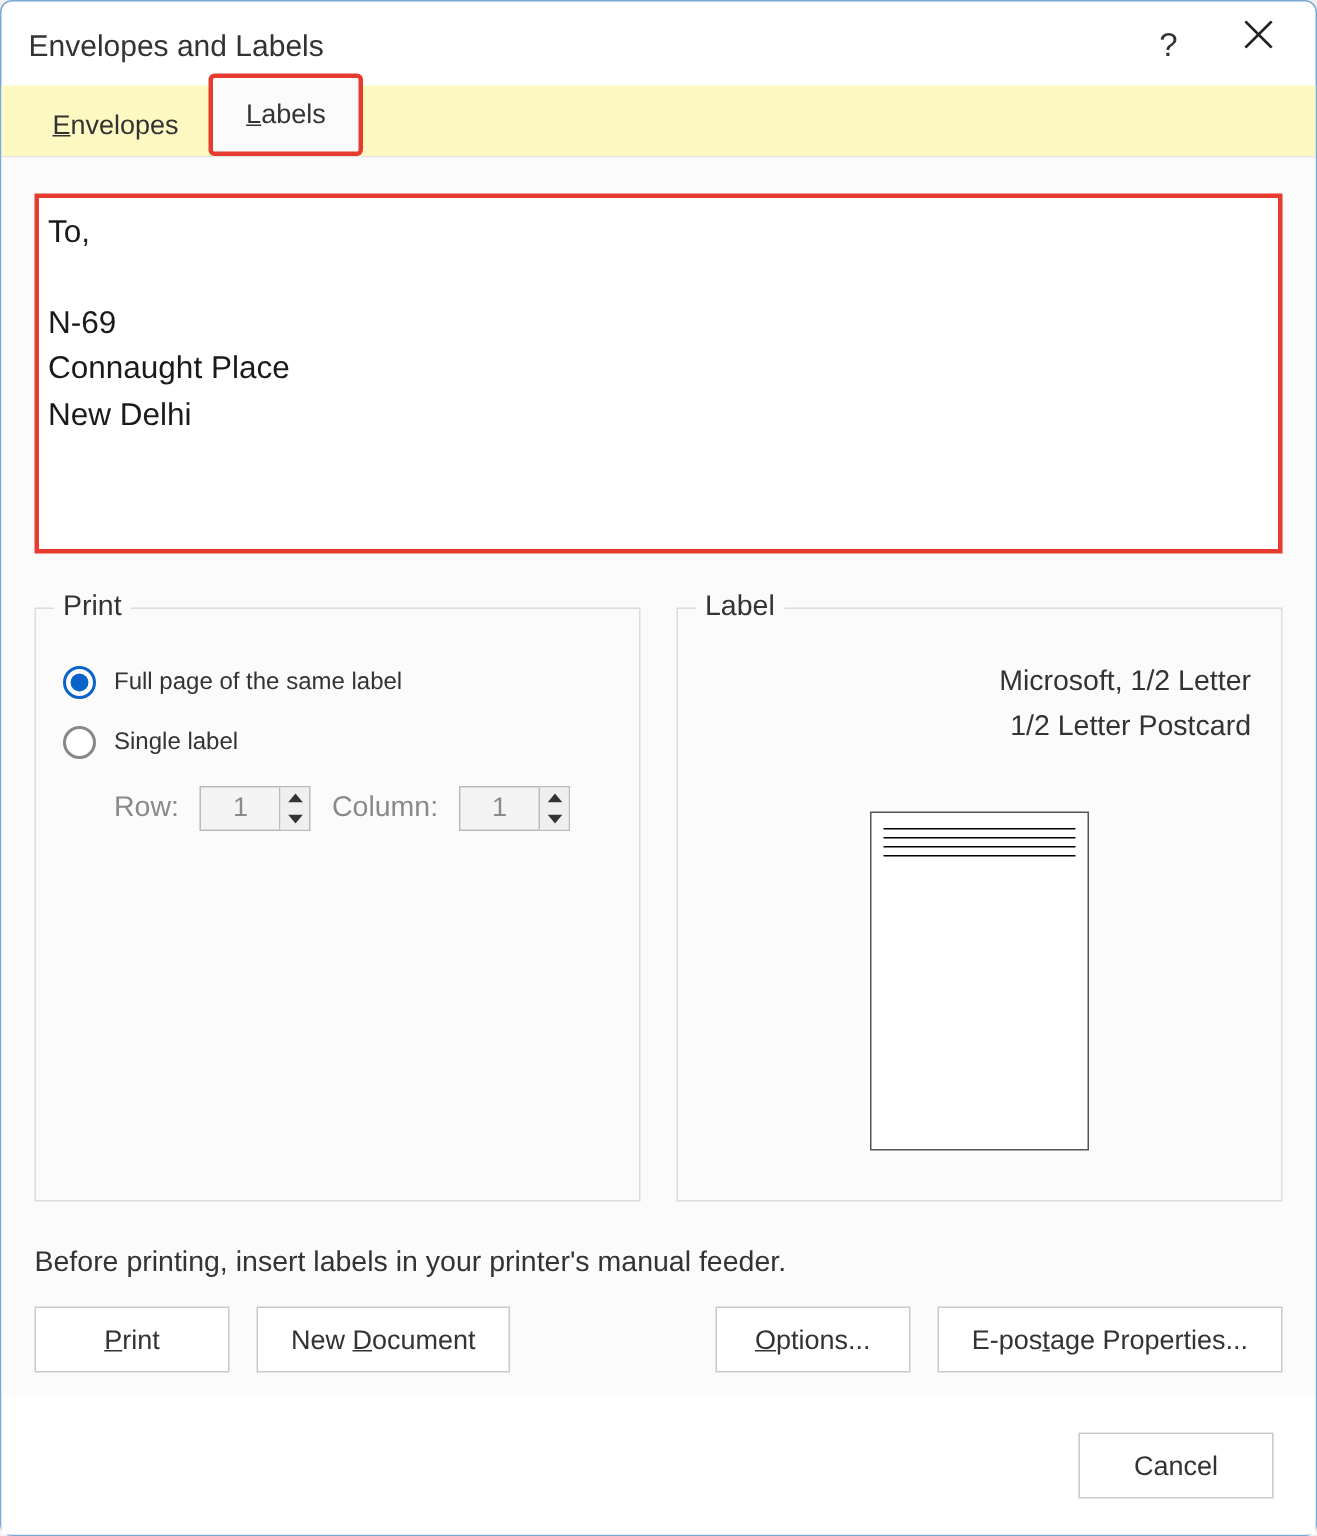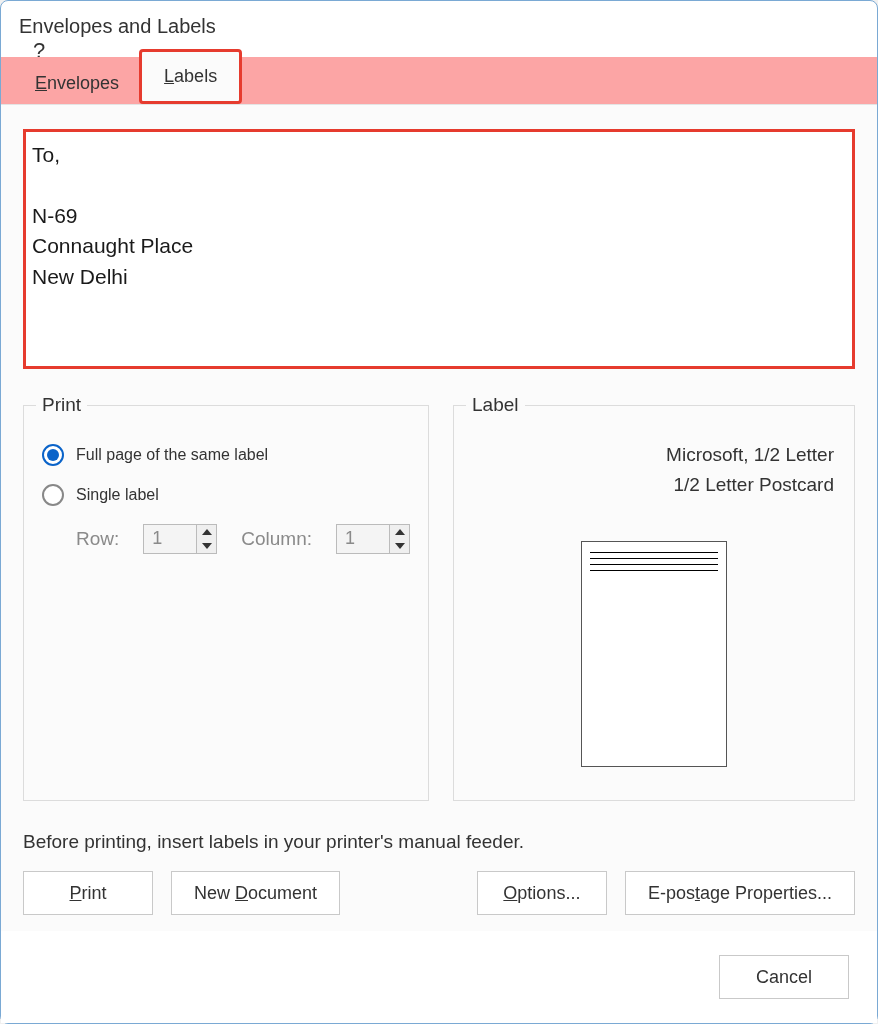--- a/index.html
+++ b/index.html
@@ -15,24 +15,23 @@
       height: 1024px;
       background: #ffffff;
       border: 1px solid #7aa9d4;
       border-radius: 8px;
       display: flex;
       flex-direction: column;
       position: relative;
     }
     .titlebar {
       display: flex;
-      align-items: flex-start;
+      align-items: flex-end;
       padding: 14px 18px 14px 18px;
       height: 56px;
-      flex-direction: column;
     }
     .titlebar .title {
       font-size: 20px;
       color: #333;
       flex: 1;
     }
     .titlebar .help {
       font-size: 22px;
       color: #333;
       width: 40px;
@@ -44,21 +43,21 @@
       height: 40px;
       display: flex;
       align-items: center;
       justify-content: center;
       cursor: pointer;
       font-size: 20px;
       margin-left: 20px;
     }
     .close svg { width: 20px; height: 20px; }
     .tabs-wrap {
-      background: #fca5a5;
+      background: #fef9c3;
       border-bottom: 1px solid #e4e4e4;
       padding: 6px 14px 0 14px;
       display: flex;
       align-items: flex-end;
       height: 48px;
     }
     .tab {
       padding: 10px 20px 10px 20px;
       font-size: 18px;
       color: #333;
@@ -160,25 +159,26 @@
     .radio.sel { border-color: #0a63c9; }
     .radio.sel::after {
       content: "";
       width: 12px; height: 12px;
       background: #0a63c9;
       border-radius: 50%;
     }
     .rc-row {
       display: flex;
       align-items: center;
-      gap: 24px;
+      gap: 14px;
       margin-left: 34px;
       margin-top: 16px;
       font-size: 19px;
       color: #8a8a8a;
+      text-align: center;
     }
     .spin {
       display: flex;
       align-items: stretch;
       width: 74px;
       height: 30px;
       border: 1px solid #bbb;
       background: #f4f4f4;
     }
     .spin .val {

